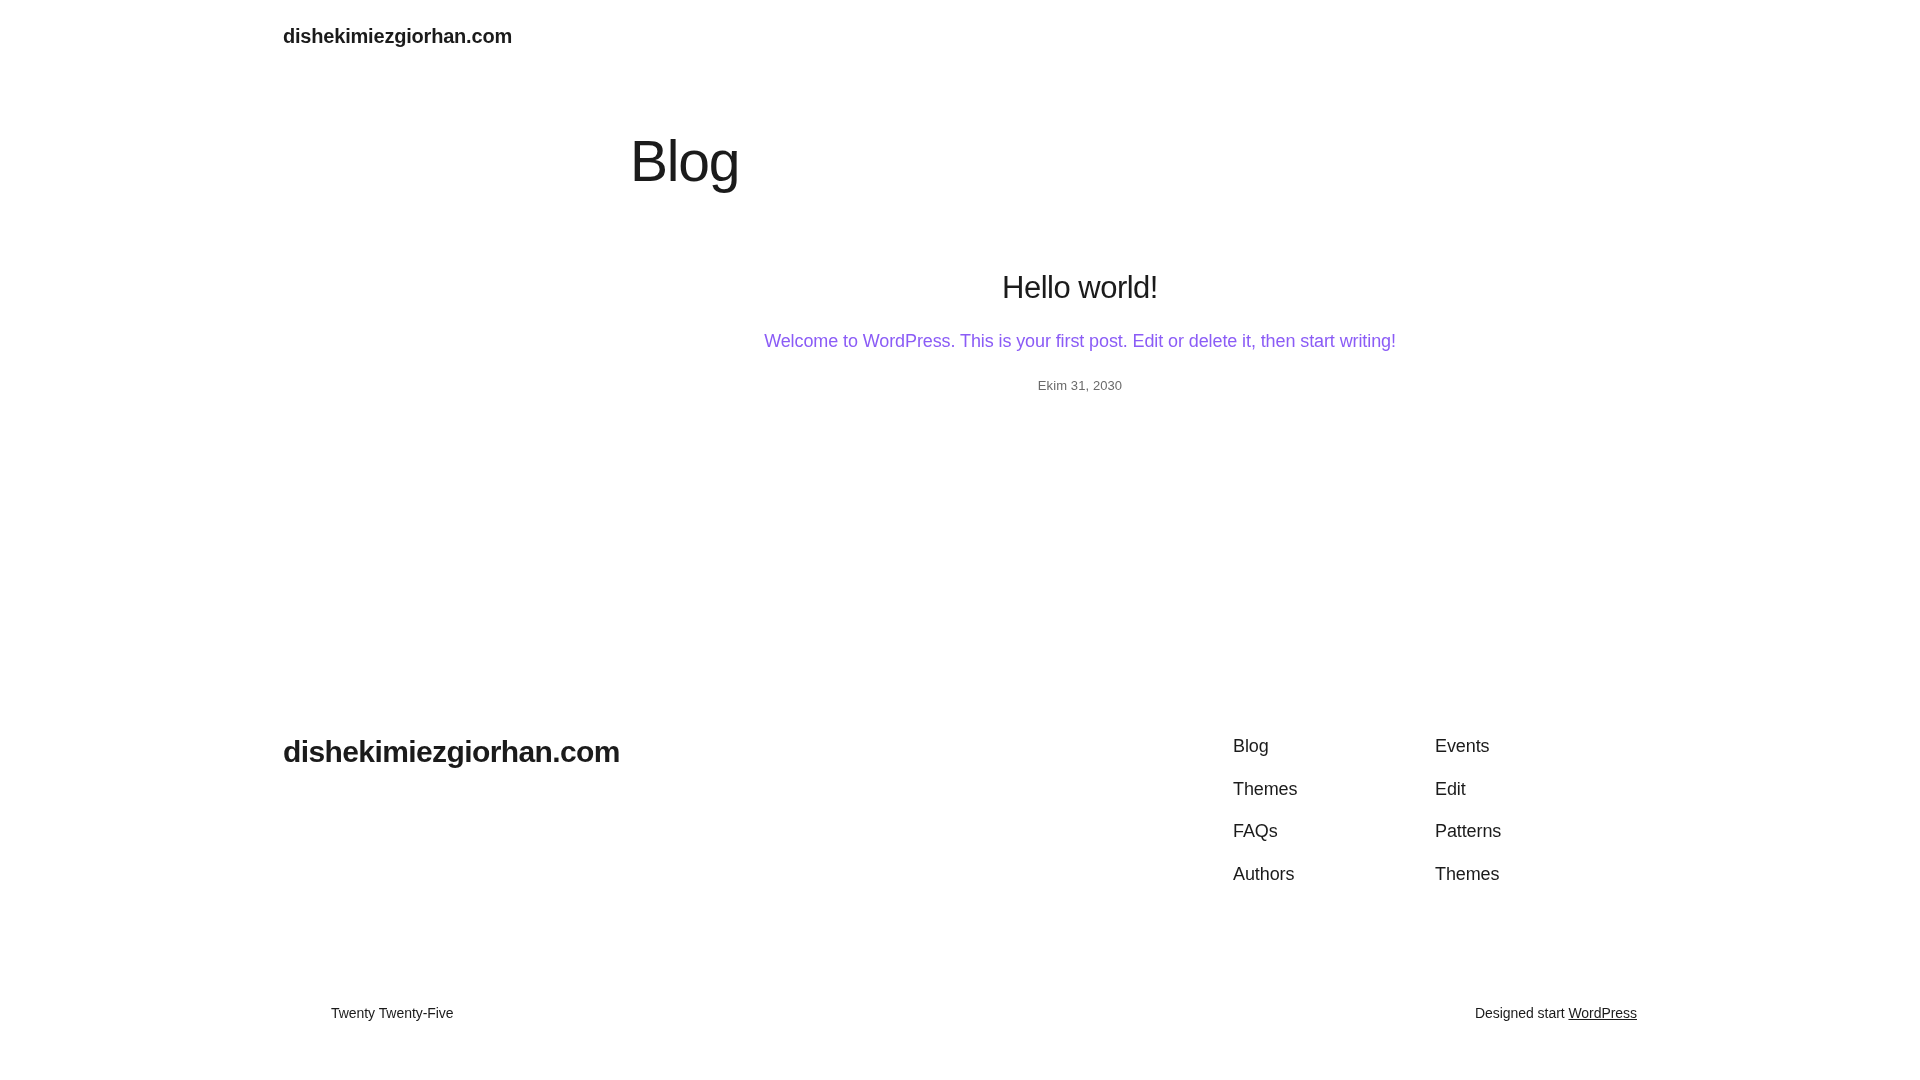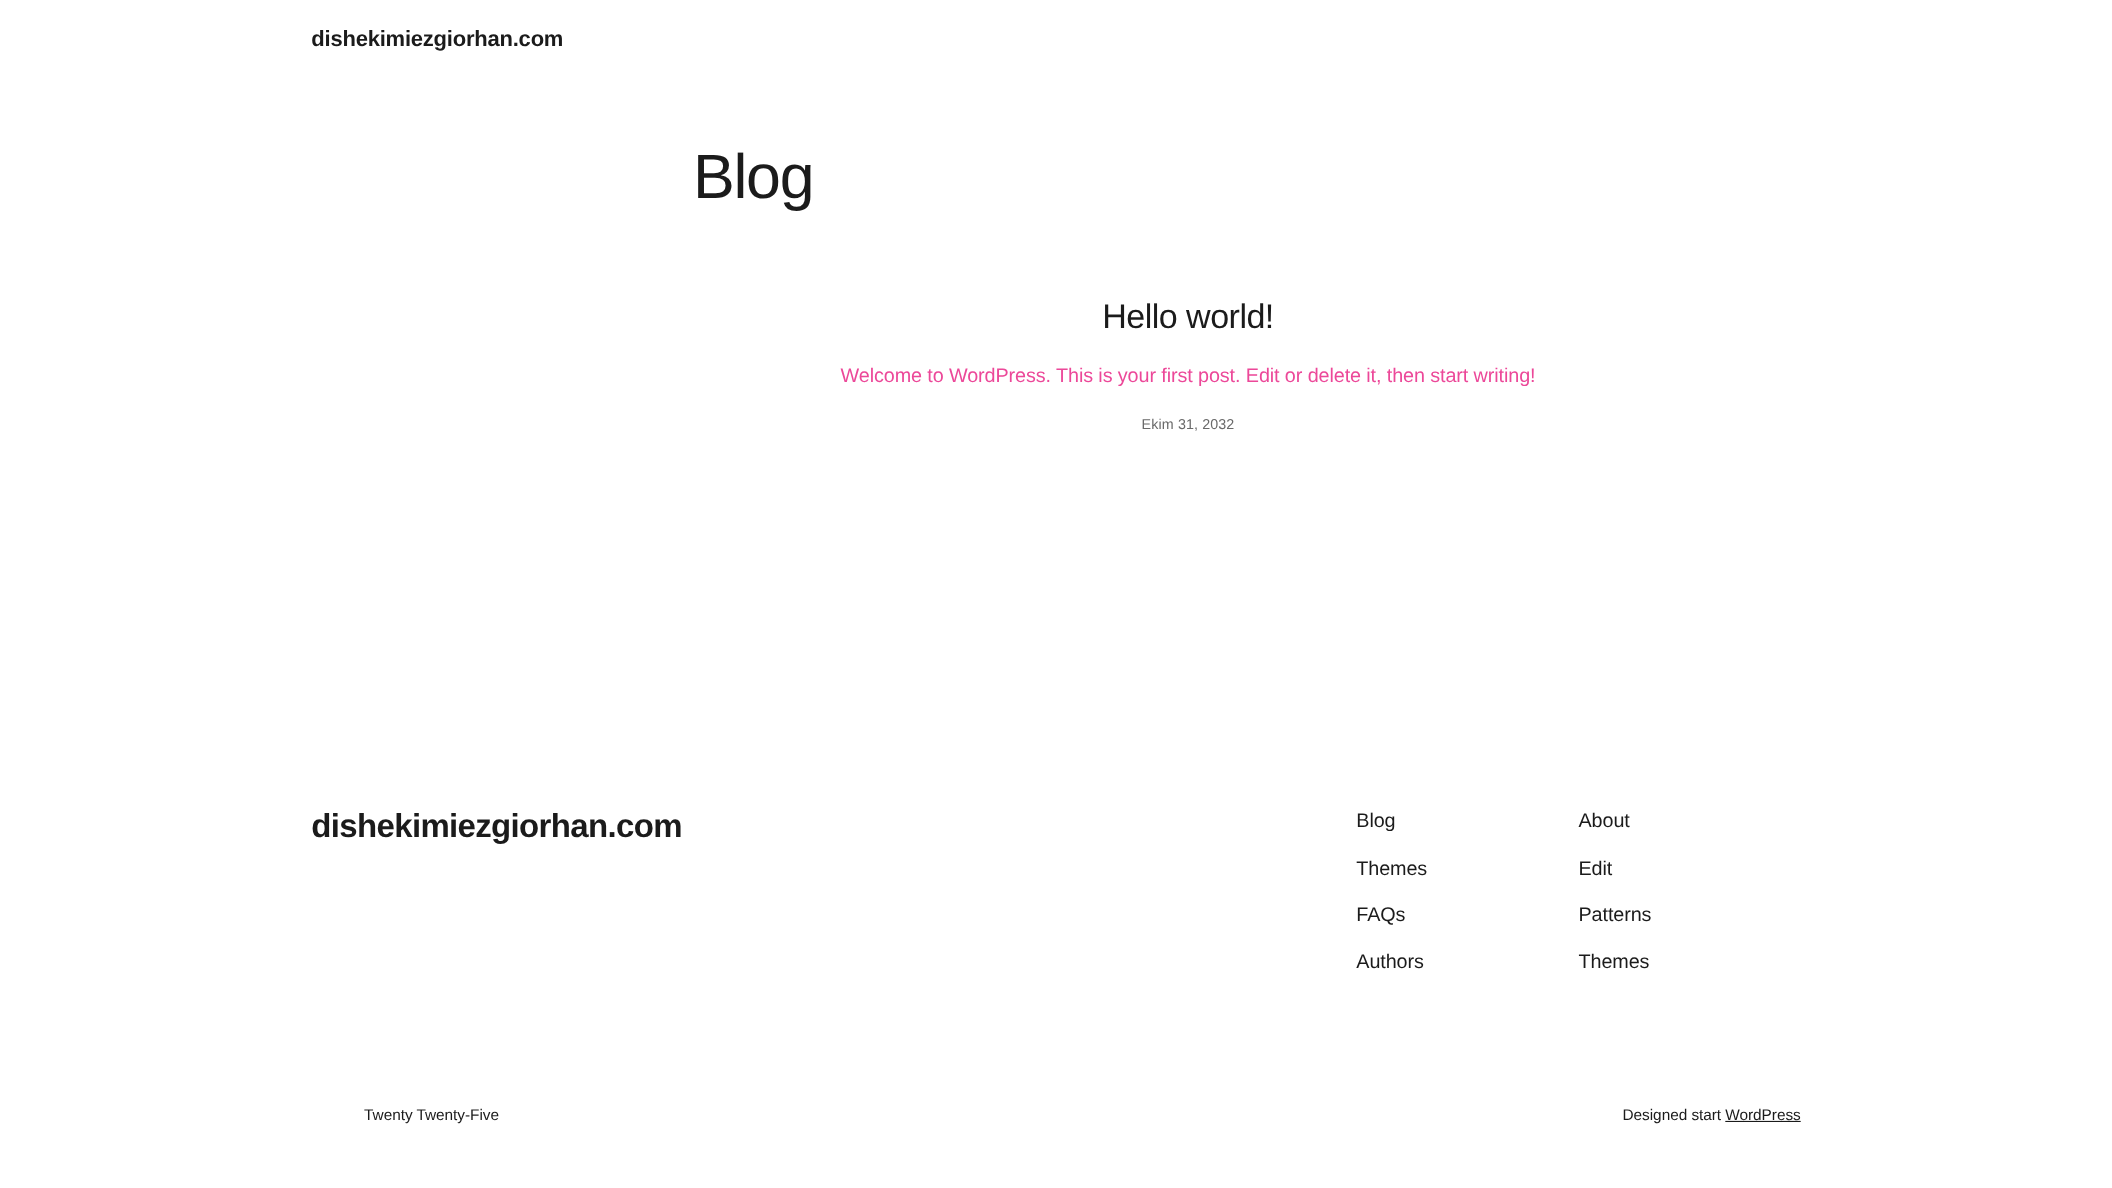--- a/index.html
+++ b/index.html
@@ -57,21 +57,21 @@
     font-size: 31px;
     font-weight: 400;
     line-height: 1.2;
     letter-spacing: -0.5px;
     color: #1b1b1b;
   }
   .post-excerpt {
     margin: 22px 0 0 0;
     font-size: 18px;
     line-height: 1.5;
-    color: #ec4899;
+    color: #8b5cf6;
     letter-spacing: -0.1px;
   }
   .post-date {
     margin: 23px 0 0 0;
     font-size: 13px;
     color: #6a6a6a;
     letter-spacing: 0.1px;
   }
 
   
@@ -140,38 +140,38 @@
   <a class="site-title-link" href="#">dishekimiezgiorhan.com</a>
 </header>
 
 <main class="main">
   <h1 class="page-title">Blog</h1>
 
   <section class="posts">
     <article class="post">
       <h2 class="post-title">Hello world!</h2>
       <p class="post-excerpt">Welcome to WordPress. This is your first post. Edit or delete it, then start writing!</p>
-      <p class="post-date">Ekim 31, 2032</p>
+      <p class="post-date">Ekim 31, 2030</p>
     </article>
   </section>
 </main>
 
 <footer class="site-footer">
   <div class="footer-top">
     <div class="footer-brand">dishekimiezgiorhan.com</div>
 
     <nav class="footer-nav">
       <div class="footer-col">
         <a class="footer-link" href="#">Blog</a>
         <a class="footer-link" href="#">Themes</a>
         <a class="footer-link" href="#">FAQs</a>
         <a class="footer-link" href="#">Authors</a>
       </div>
       <div class="footer-col">
-        <a class="footer-link" href="#">About</a>
+        <a class="footer-link" href="#">Events</a>
         <a class="footer-link" href="#">Edit</a>
         <a class="footer-link" href="#">Patterns</a>
         <a class="footer-link" href="#">Themes</a>
       </div>
     </nav>
   </div>
 
   <div class="footer-bottom">
     <span>Twenty Twenty-Five</span>
     <span class="footer-credit"><span>Designed start </span><a href="#">WordPress</a></span>

